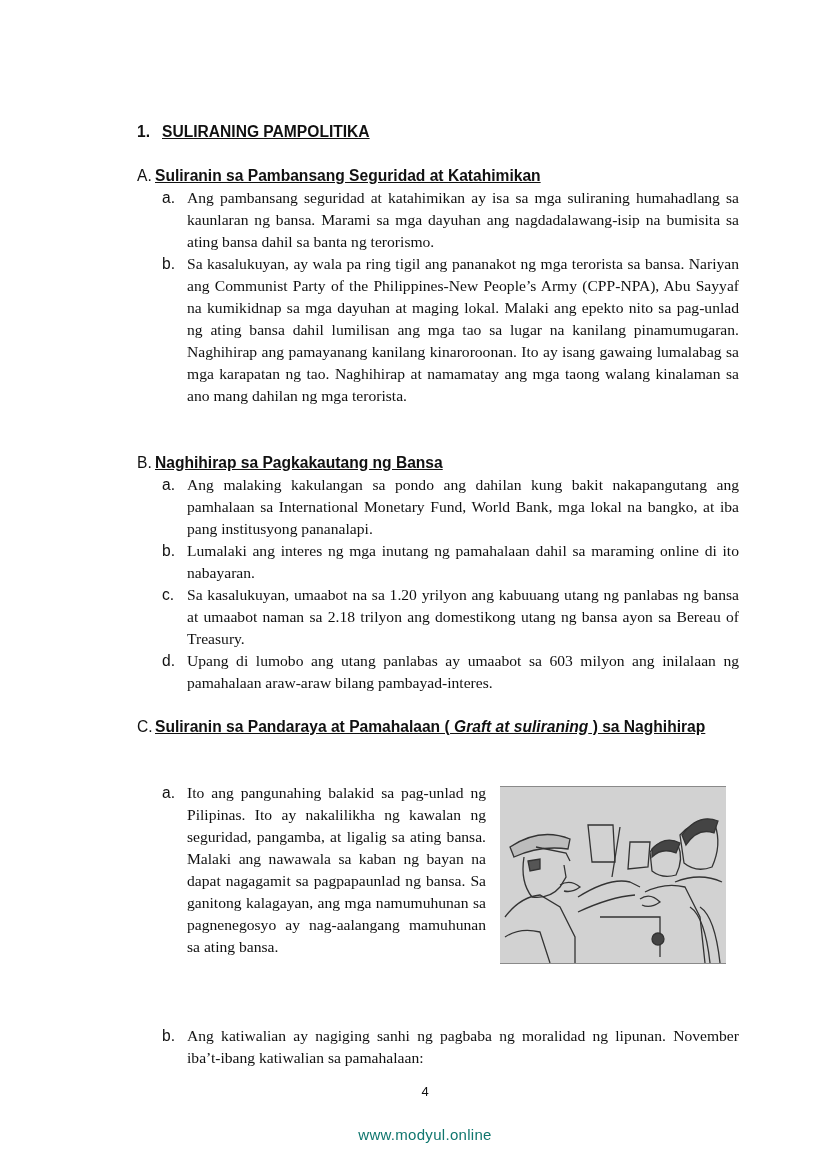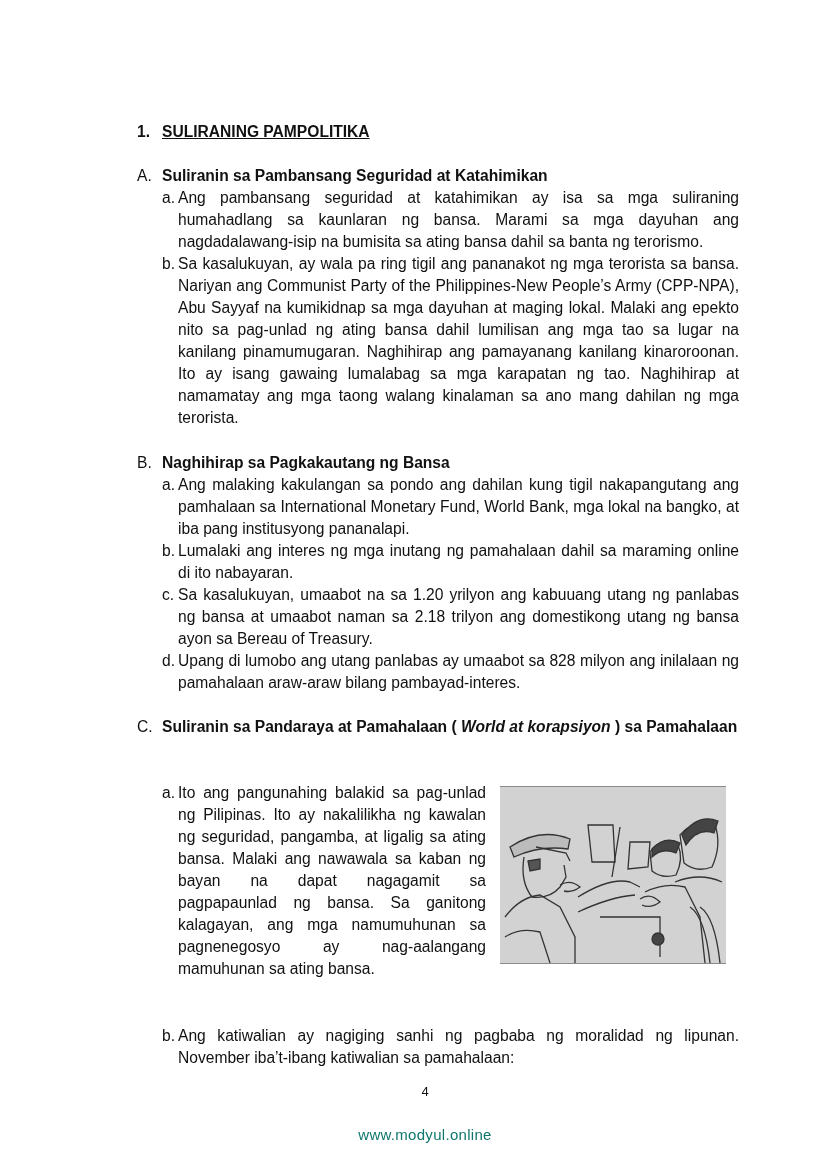--- a/index.html
+++ b/index.html
@@ -12,30 +12,30 @@
   .h1 {
     position: absolute; left: 125px; top: 121px; font-weight: bold; font-size: 15.6px;
   }
   .h1 .num { display: inline-block; width: 25px; }
   .h1 .txt { text-decoration: underline; }
   .sec-head {
     position: absolute; left: 125px; width: 602px; font-size: 15.6px;
   }
   .sec-head .letter { position: absolute; left: 0; top: 0; font-weight: normal; }
   .sec-head .title {
-    display: block; margin-left: 25px; font-weight: bold; 
+    display: block; margin-left: 18px; font-weight: bold; text-decoration: underline;
     text-align: justify; text-align-last: left;
   }
   .sec-head .title i { font-style: italic; }
   .item {
     position: absolute; left: 150px; width: 577px;
   }
   .item .lbl { position: absolute; left: 0; top: 0; }
   .item .body {
-    display: block; margin-left: 16px; text-align: justify; text-align-last: left;
+    display: block; margin-left: 25px; text-align: justify; text-align-last: left; font-family: Liberation Serif, serif;
   }
   .item.narrow { width: 324px; }
   .figure {
     position: absolute; left: 488px; top: 786px; width: 226px; height: 176px;
     background: #d2d2d2; border-top: 1px solid #8a8a8a; border-bottom: 1px solid #8a8a8a;
   }
   .figure svg { width: 100%; height: 100%; display: block; }
   .page-num {
     position: absolute; left: 0; width: 826px; top: 1081px; text-align: center; font-size: 13px;
   }
@@ -65,38 +65,38 @@
     <span class="lbl">b.</span>
     <span class="body">Sa kasalukuyan, ay wala pa ring tigil ang pananakot ng mga terorista sa bansa.  Nariyan ang Communist Party of the Philippines-New People’s Army (CPP-NPA), Abu Sayyaf na kumikidnap sa mga dayuhan at maging lokal.  Malaki ang epekto nito  sa pag-unlad ng ating bansa dahil lumilisan ang mga tao sa lugar na kanilang pinamumugaran. Naghihirap ang pamayanang kanilang kinaroroonan.  Ito ay isang gawaing lumalabag sa mga karapatan ng tao.  Naghihirap at namamatay ang mga taong walang kinalaman sa ano mang dahilan ng mga terorista.</span>
   </div>
 
   <div class="sec-head" style="top:452px;">
     <span class="letter">B.</span>
     <span class="title">Naghihirap sa Pagkakautang ng Bansa</span>
   </div>
   <div class="item" style="top:474px;">
     <span class="lbl">a.</span>
-    <span class="body">Ang malaking kakulangan sa pondo ang dahilan kung tigil nakapangutang ang pamhalaan sa International Monetary Fund, World Bank, mga lokal na bangko, at iba pang institusyong pananalapi.</span>
+    <span class="body">Ang malaking kakulangan sa pondo ang dahilan kung bakit nakapangutang ang pamhalaan sa International Monetary Fund, World Bank, mga lokal na bangko, at iba pang institusyong pananalapi.</span>
   </div>
   <div class="item" style="top:540px;">
     <span class="lbl">b.</span>
     <span class="body">Lumalaki ang interes ng mga inutang ng pamahalaan dahil sa maraming online di ito nabayaran.</span>
   </div>
   <div class="item" style="top:584px;">
     <span class="lbl">c.</span>
     <span class="body">Sa kasalukuyan, umaabot na sa 1.20 yrilyon ang kabuuang utang ng panlabas ng bansa at umaabot naman sa 2.18 trilyon ang domestikong utang ng bansa ayon sa Bereau of Treasury.</span>
   </div>
   <div class="item" style="top:650px;">
     <span class="lbl">d.</span>
-    <span class="body">Upang di lumobo ang utang panlabas ay umaabot sa 828 milyon ang inilalaan ng pamahalaan araw-araw bilang pambayad-interes.</span>
+    <span class="body">Upang di lumobo ang utang panlabas ay umaabot sa 603 milyon ang inilalaan ng pamahalaan araw-araw bilang pambayad-interes.</span>
   </div>
 
   <div class="sec-head" style="top:716px;">
     <span class="letter">C.</span>
-    <span class="title"><span>Suliranin sa Pandaraya at Pamahalaan ( </span><i>World at korapsiyon</i><span> ) sa Pamahalaan</span></span>
+    <span class="title"><span>Suliranin sa Pandaraya at Pamahalaan ( </span><i>Graft at suliraning</i><span> ) sa Naghihirap</span></span>
   </div>
   <div class="item narrow" style="top:782px;">
     <span class="lbl">a.</span>
     <span class="body">Ito ang pangunahing balakid sa pag-unlad ng Pilipinas.  Ito ay nakalilikha ng kawalan ng seguridad, pangamba, at ligalig sa ating bansa. Malaki ang nawawala sa kaban ng bayan na dapat nagagamit sa pagpapaunlad ng bansa. Sa ganitong kalagayan, ang mga namumuhunan sa pagnenegosyo ay nag-aalangang mamuhunan sa ating bansa.</span>
   </div>
 
   <div class="figure">
     <svg viewBox="0 0 226 176">
       <g fill="none" stroke="#333" stroke-width="1.3">
 

